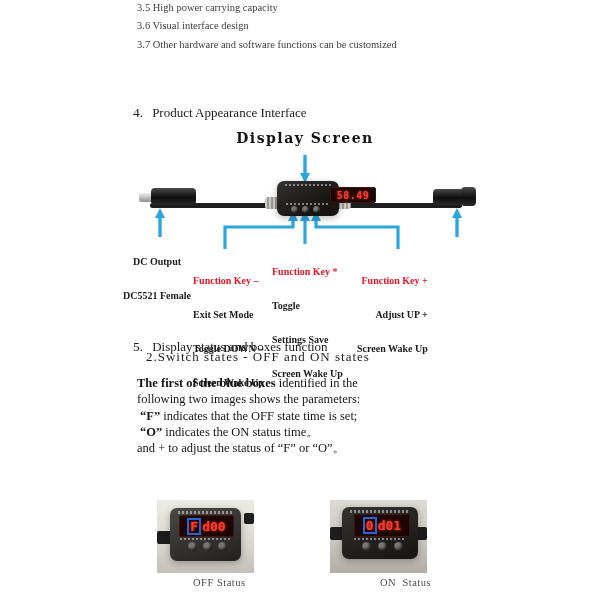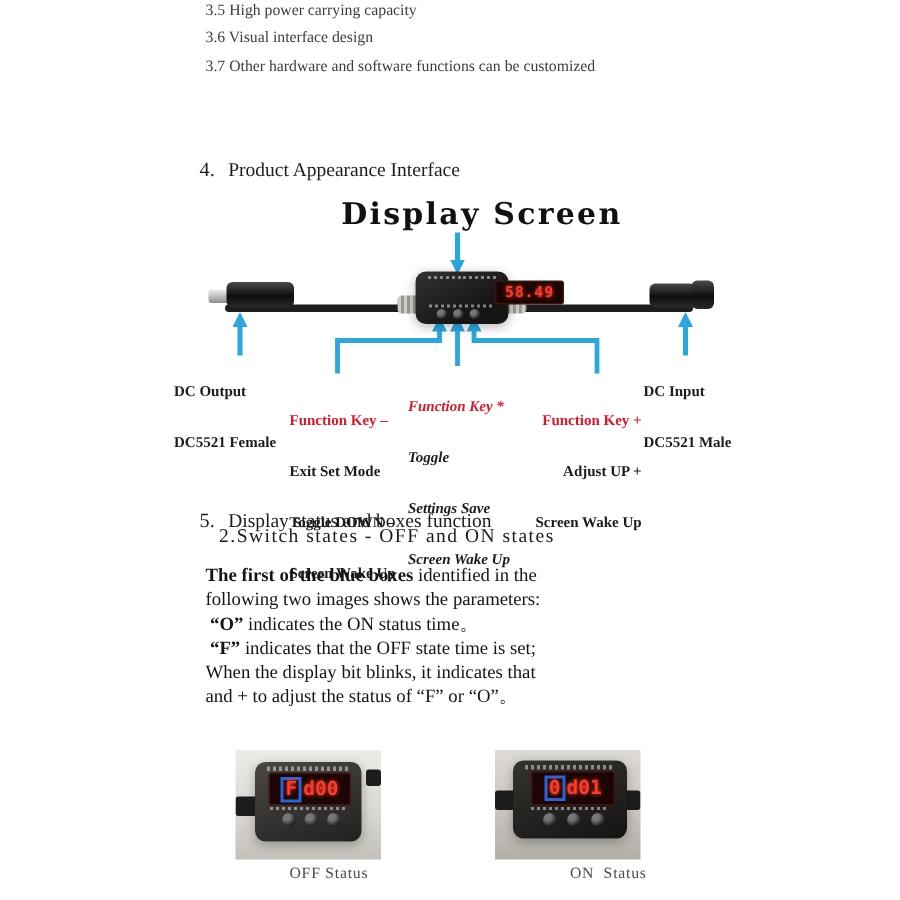--- a/index.html
+++ b/index.html
@@ -6,25 +6,25 @@
   .page{position:relative;width:600px;height:600px;background:#ffffff;overflow:hidden;
         font-family:"Liberation Serif", serif;color:#222;}
   .abs{position:absolute;}
   
   .toc-item{font-size:10.5px;color:#3d3d3d;white-space:pre;}
   
   .sec-head{font-size:13px;color:#1c1c1c;white-space:pre;}
   .sec-num{font-size:13.5px;margin-right:9px;}
   .sub1{font-size:13px;letter-spacing:1px;color:#1c1c1c;white-space:pre;}
   
-  .diagram-title{font-family:"DejaVu Serif", serif;font-weight:bold;font-size:20px;
-                 letter-spacing:1.5px;color:#111;text-align:right;width:220px;}
+  .diagram-title{font-family:"DejaVu Serif", serif;font-weight:bold;font-size:14px;
+                 letter-spacing:1.5px;color:#111;text-align:center;width:220px;}
   .lbl{font-weight:bold;font-size:10px;line-height:11.4px;color:#1b1b1b;white-space:pre;}
   .lbl .red{color:#e01728;}
-  .lbl-center{text-align:left;}
+  .lbl-center{text-align:center;}
   svg.overlay{position:absolute;left:0;top:0;pointer-events:none;}
   
   .cable{background:#1d1d1d;border-radius:3px;}
   .metal-tip{background:linear-gradient(180deg,#efefef,#8f8f8f);border-radius:2px;}
   .barrel{background:linear-gradient(180deg,#4a4a4a,#0e0e0e 55%,#2a2a2a);border-radius:4px;}
   .ribbed{background:repeating-linear-gradient(90deg,#cfcdc9 0 2px,#9a9894 2px 4px);border-radius:3px;}
   .module{background:linear-gradient(150deg,#34322f,#161514 70%);border-radius:7px;
           box-shadow:0 2px 7px rgba(0,0,0,.28);}
   .led{background:#1c0605;border:1px solid #3c1410;border-radius:2px;
        display:flex;align-items:center;justify-content:center;
@@ -86,53 +86,48 @@
     <div class="abs print-strip" style="left:9px;top:22px;width:44px;height:2px;"></div>
     <div class="abs btn" style="left:14px;top:25px;width:7px;height:7px;"></div>
     <div class="abs btn" style="left:25px;top:25px;width:7px;height:7px;"></div>
     <div class="abs btn" style="left:36px;top:25px;width:7px;height:7px;"></div>
   </div>
 
   <div class="abs lbl lbl-center" style="left:116px;top:233px;width:82px;">
     <div>DC Output</div>
     <div>DC5521 Female</div>
   </div>
-  <div class="abs lbl" style="left:429px;top:233px;">
-    <div>DC Input</div>
-    <div>DC5521 Male</div>
-  </div>
   <div class="abs lbl" style="left:193px;top:252px;">
     <div class="red">Function Key –</div>
     <div>Exit Set Mode</div>
     <div>Toggle DOWN –</div>
     <div>Screen Wake Up</div>
   </div>
-  <div class="abs lbl" style="left:272px;top:243px;font-style:italic;">
+  <div class="abs lbl" style="left:272px;top:243px;">
     <div class="red">Function Key *</div>
     <div>Toggle</div>
     <div>Settings Save</div>
     <div>Screen Wake Up</div>
   </div>
   <div class="abs lbl" style="left:357px;top:252px;text-align:right;">
     <div class="red">Function Key +</div>
     <div>Adjust UP +</div>
     <div>Screen Wake Up</div>
   </div>
 
   <div class="abs sec-head" style="left:120px;top:323px;">
     <span class="sec-num">5.</span><span>Display status and boxes function</span>
   </div>
   <div class="abs sub1" style="left:146px;top:349px;">2.Switch states - OFF and ON states</div>
 
   <div class="abs para" style="left:137px;top:375px;width:340px;">
     <div><b>The first of the blue boxes</b><span> identified in the</span></div>
     <div>following two images shows the parameters:</div>
+    <div class="ind"><b>“F”</b><span> indicates that the OFF state time is set;</span></div>
     <div class="ind"><b>“O”</b><span> indicates the ON status time。</span></div>
-    <div class="ind"><b>“F”</b><span> indicates that the OFF state time is set;</span></div>
-    <div>When the display bit blinks, it indicates that</div>
     <div>and + to adjust the status of “F” or “O”。</div>
   </div>
 
   <div class="abs photo photo-off" style="left:157px;top:500px;width:97px;height:73px;">
     <div class="abs cable" style="left:0px;top:31px;width:17px;height:13px;border-radius:2px;"></div>
     <div class="abs cable" style="left:87px;top:13px;width:10px;height:11px;border-radius:2px;"></div>
     <div class="abs module" style="left:13px;top:8px;width:71px;height:53px;background:linear-gradient(160deg,#4a4845,#23211f);">
       <div class="abs print-strip" style="left:8px;top:3px;width:55px;height:2.5px;"></div>
       <div class="abs led" style="left:9px;top:7px;width:53px;height:20px;font-size:13px;">
         <span class="bluebox">F</span>

